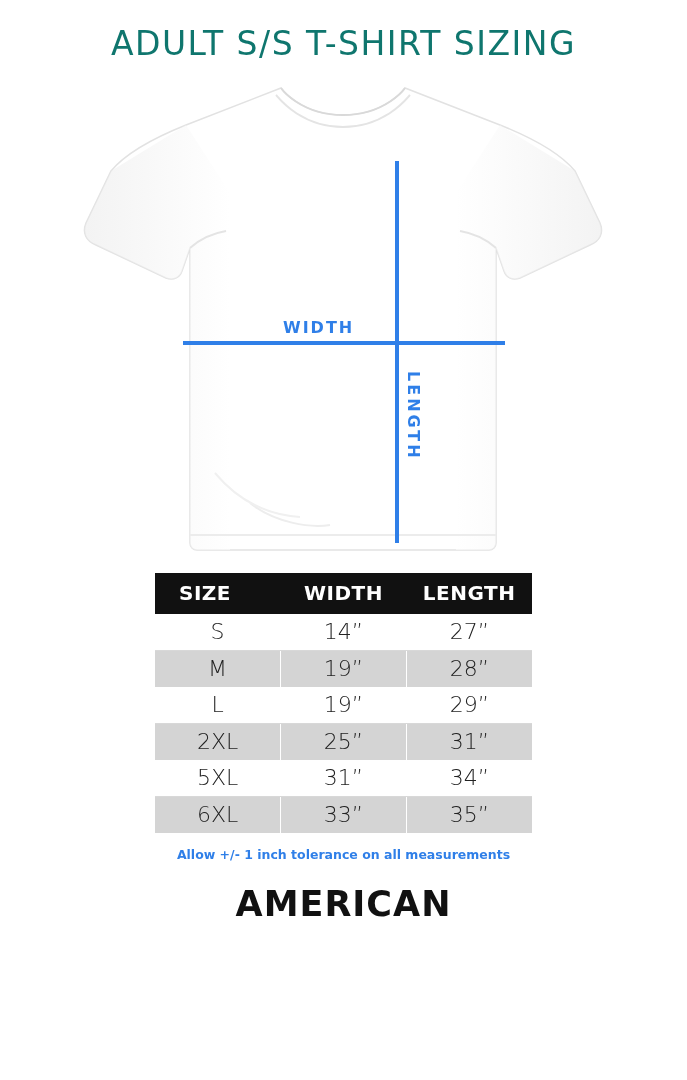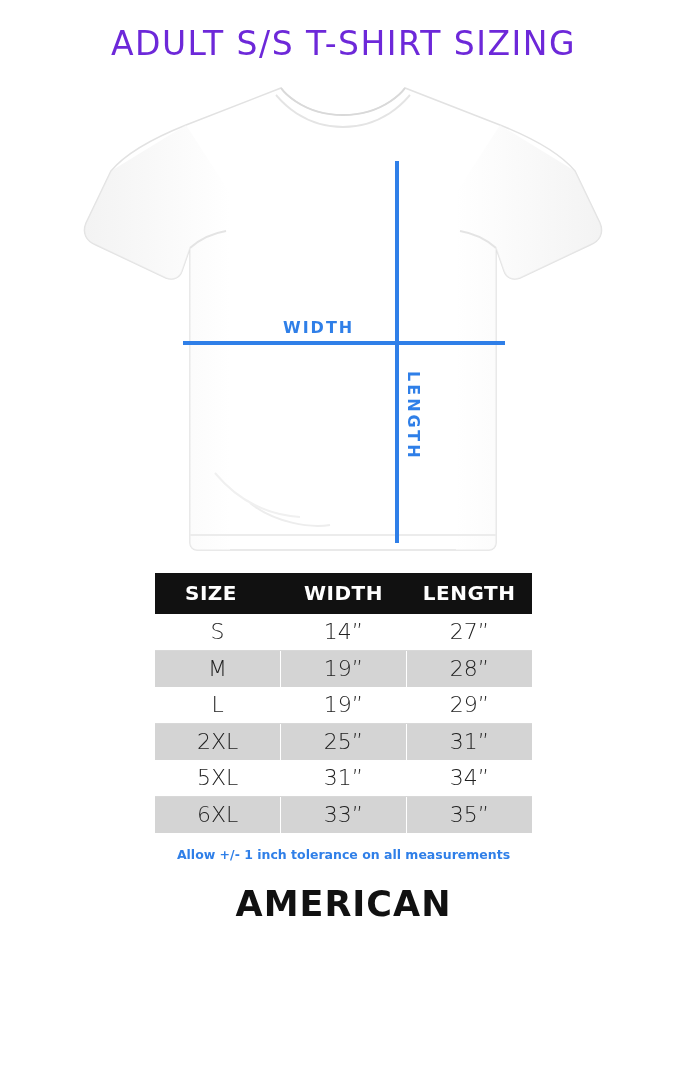--- a/index.html
+++ b/index.html
@@ -15,21 +15,21 @@
     color: #1a1a1a;
     overflow: hidden;
   }
 
   
   .page-title {
     text-align: center;
     font-size: 33px;
     letter-spacing: 1.5px;
     font-weight: 400;
-    color: #6d28d9;
+    color: #0f766e;
     margin: 24px 0 0 0;
     font-family: "DejaVu Sans", sans-serif;
   }
 
   
   .shirt-area {
     position: relative;
     width: 687px;
     height: 490px;
     margin-top: 10px;
@@ -73,21 +73,21 @@
   }
   table.size-table th {
     background: #111111;
     color: #ffffff;
     font-size: 20px;
     font-weight: bold;
     padding: 8px 0 9px 0;
     letter-spacing: 0.5px;
     font-family: "DejaVu Sans", sans-serif;
   }
-  table.size-table th.col-size { text-align: left; padding-left: 30px; }
+  table.size-table th.col-size { text-align: left; padding-left: 24px; }
   table.size-table th.col-width,
   table.size-table th.col-length { text-align: center; }
 
   table.size-table td {
     font-size: 22px;
     text-align: center;
     padding: 5px 0 6px 0;
     color: #222222;
     font-family: "DejaVu Sans", sans-serif;
     font-weight: 300;

